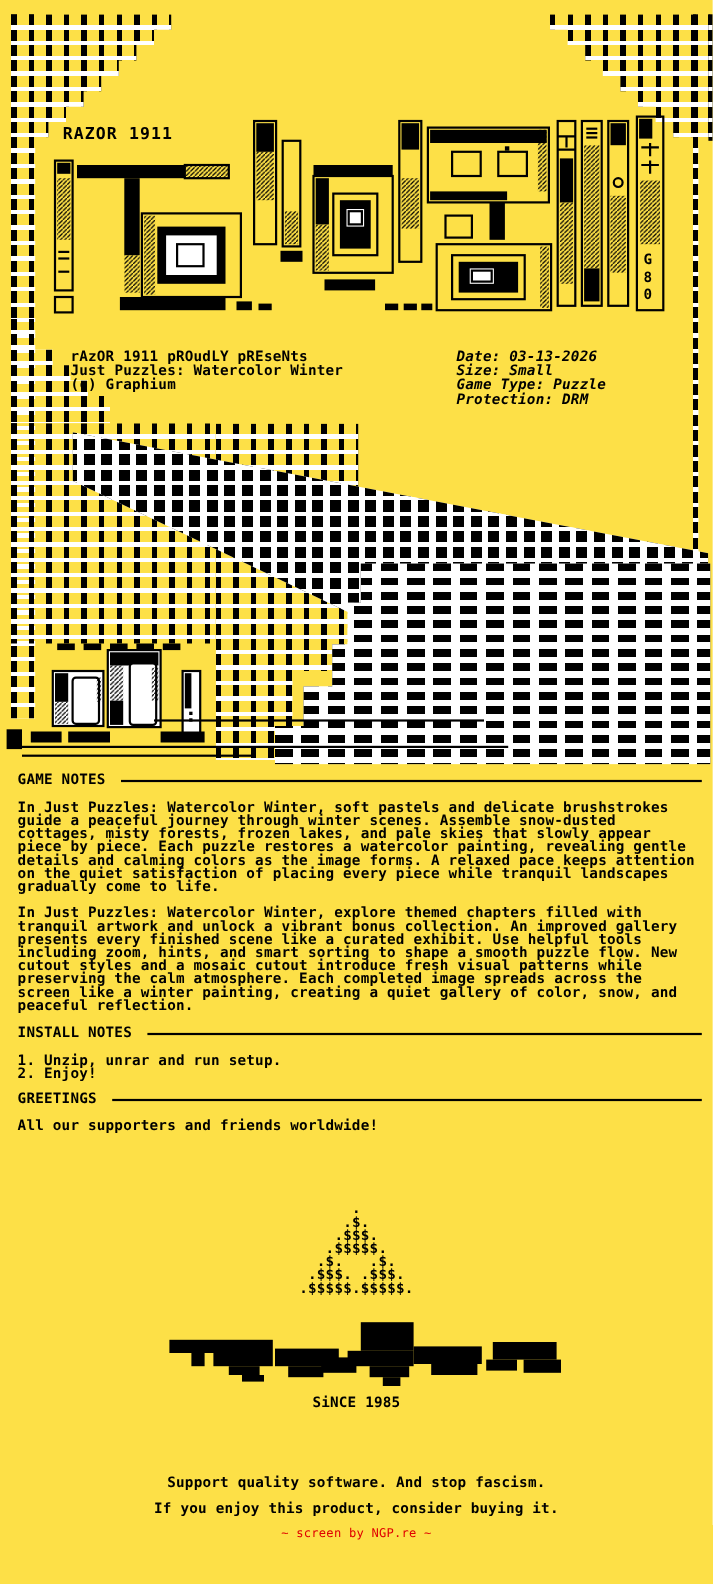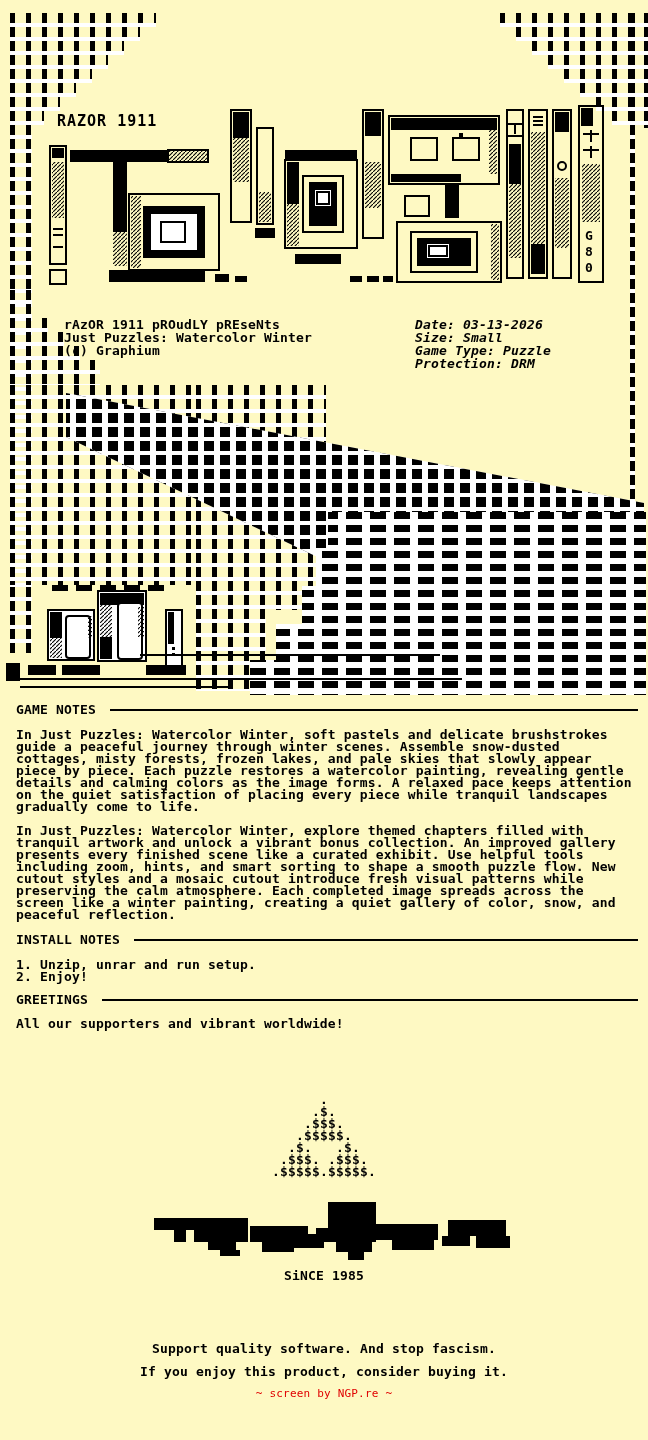--- a/index.html
+++ b/index.html
@@ -1,16 +1,16 @@
 <!DOCTYPE html>
 <html><head>
 <meta charset="utf-8">
 <style>
   html,body{margin:0;padding:0;background:#fff;}
-  #nfo{position:relative;width:648px;height:1440px;background:#fef9c3;overflow:hidden;
+  #nfo{position:relative;width:648px;height:1440px;background:#fde047;overflow:hidden;
        font-family:"DejaVu Sans Mono",monospace;color:#000;}
   .abs{position:absolute;}
   .txt{font-weight:bold;font-size:13px;line-height:12px;letter-spacing:.17px;white-space:pre;margin:0;}
   .lh13{line-height:13px;}
   .center{left:0;width:648px;display:flex;justify-content:center;}
   .red{color:#e00000;font-weight:normal;font-size:11px;line-height:13px;letter-spacing:.2px;white-space:pre;}
   
   .vdash{background-image:
     repeating-linear-gradient(180deg, rgba(0,0,0,0) 0 10px, #fff 10px 14px),
     repeating-linear-gradient(90deg, #000 0 5px, rgba(0,0,0,0) 5px 16px);}
@@ -213,21 +213,21 @@
     <span class="txt">INSTALL NOTES</span>
     <span class="rule"></span>
   </div>
   <pre class="abs txt" style="left:16px;top:959px;">1. Unzip, unrar and run setup.
 2. Enjoy!</pre>
 
   <div class="abs sechead" style="left:16px;top:994px;">
     <span class="txt">GREETINGS</span>
     <span class="rule"></span>
   </div>
-  <pre class="abs txt" style="left:16px;top:1018px;">All our supporters and vibrant worldwide!</pre>
+  <pre class="abs txt" style="left:16px;top:1018px;">All our supporters and friends worldwide!</pre>
 
   <div class="abs center" style="top:1094px;">
     <pre class="txt">      .
      .$.
     .$$$.
    .$$$$$.
   .$.   .$.
  .$$$. .$$$.
 .$$$$$.$$$$$.</pre>
   </div>

